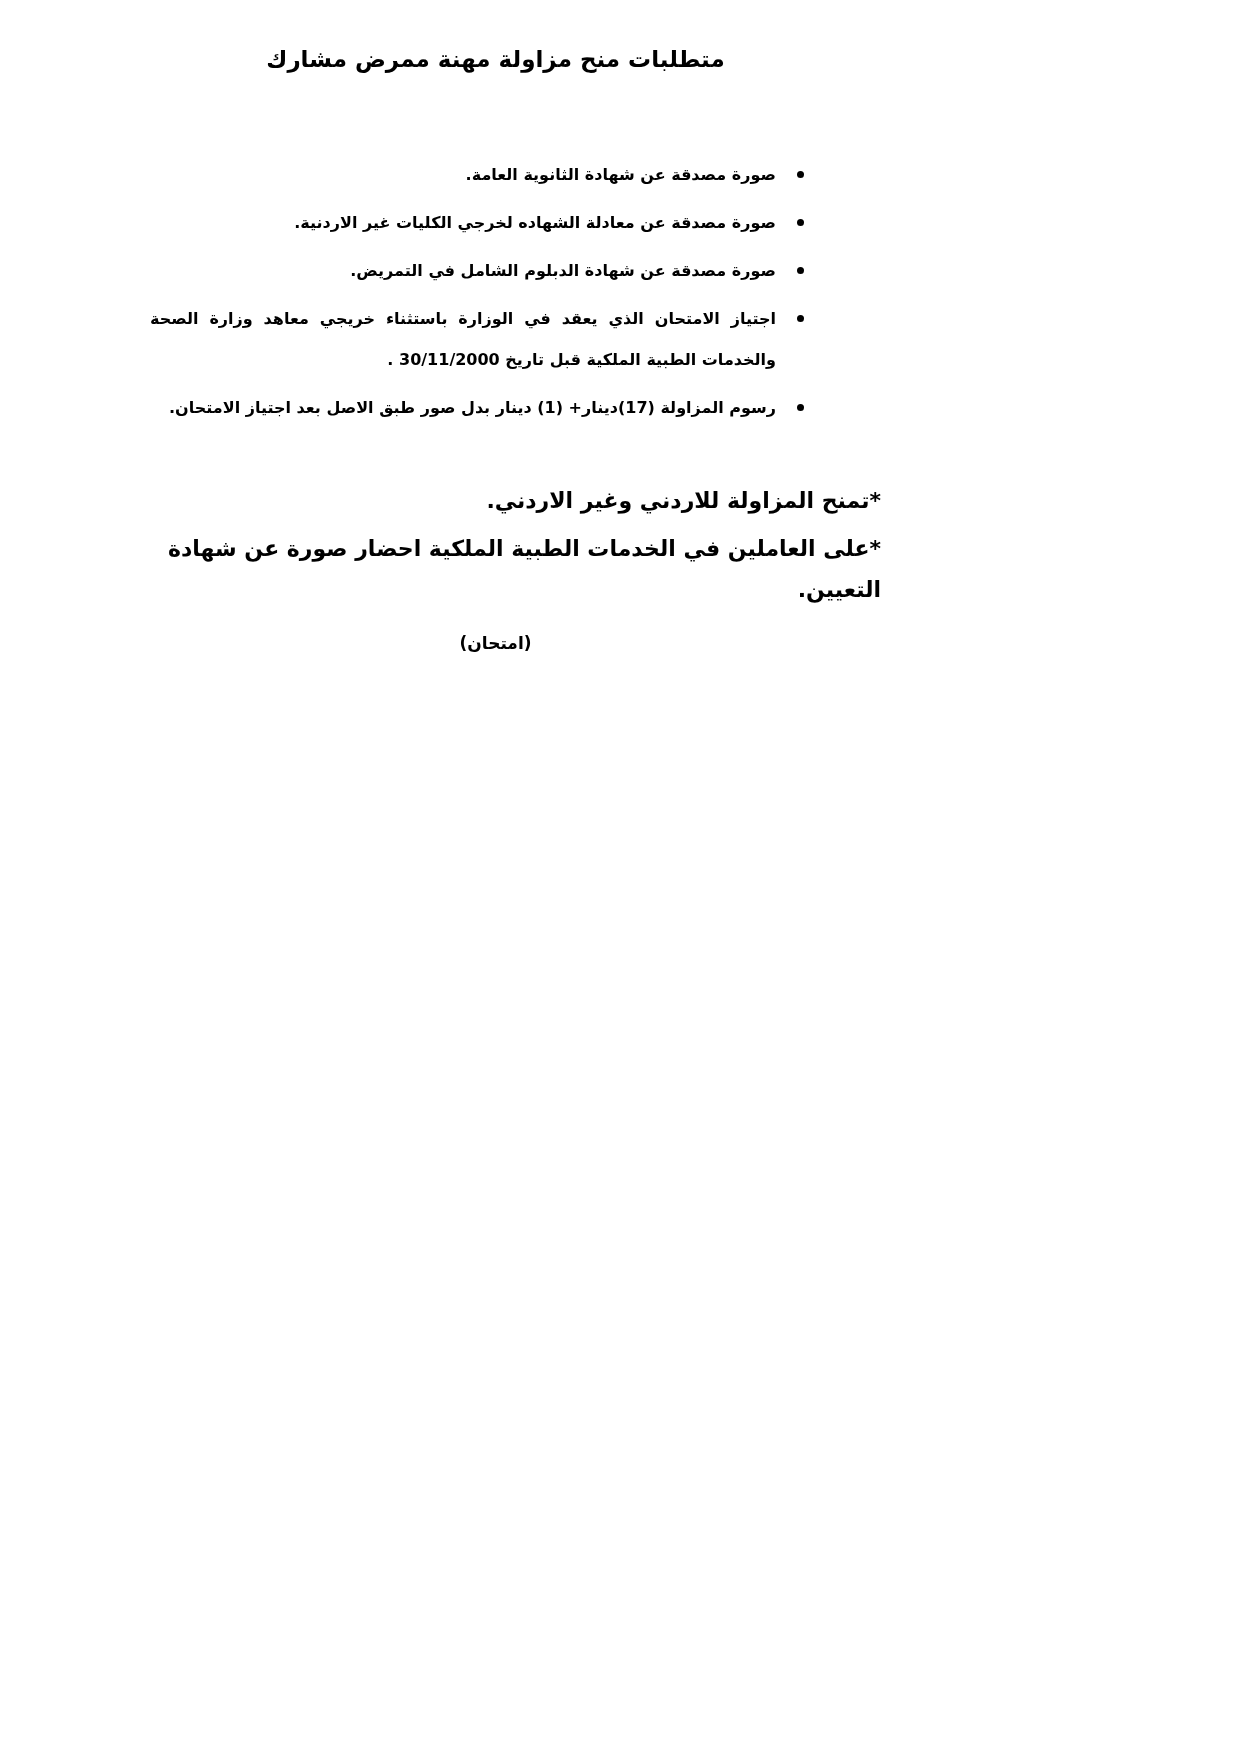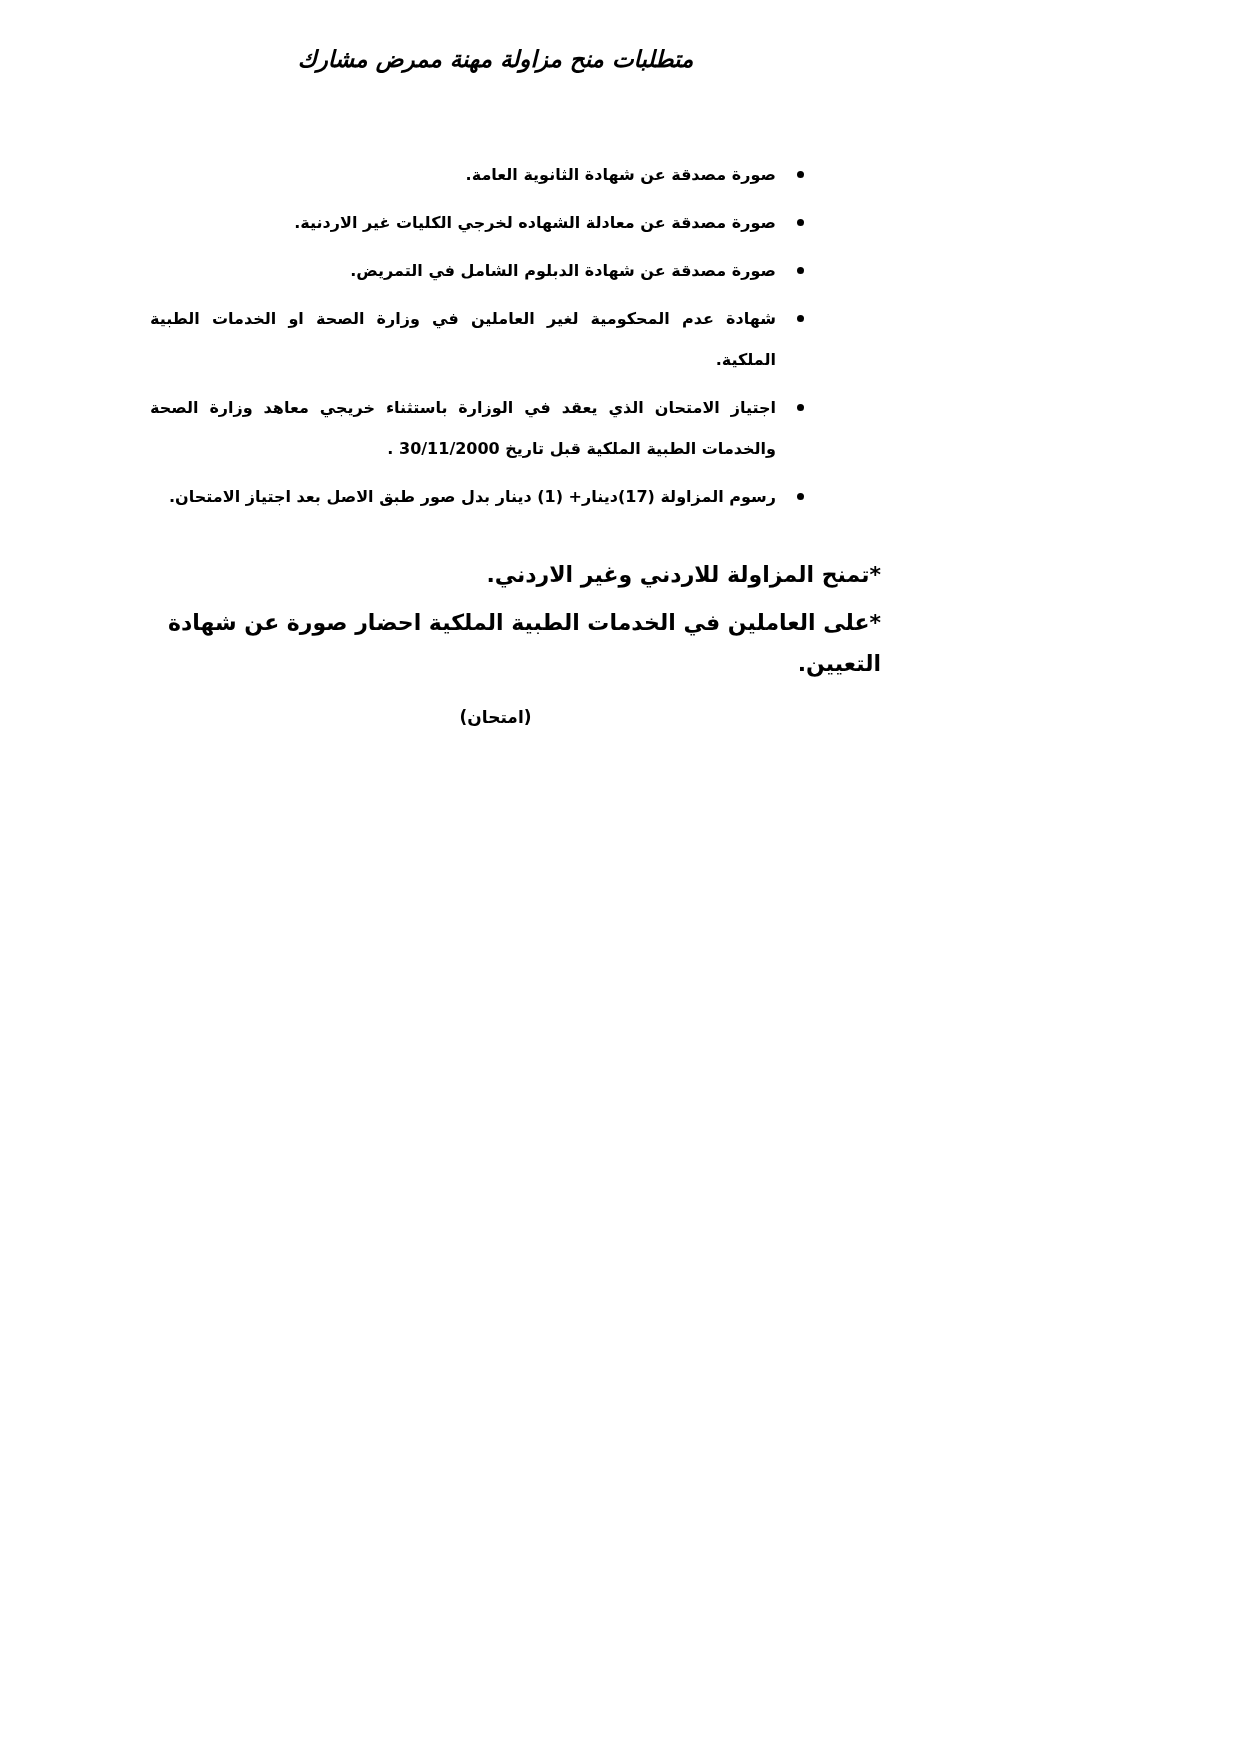--- a/index.html
+++ b/index.html
@@ -23,21 +23,20 @@
   .content {
     margin-right: 360px;
     margin-left: 110px;
   }
   .doc-title {
     margin: 0 0 78px 0;
     font-size: 23px;
     line-height: 34px;
     font-weight: bold;
     text-align: center;
-    font-style: italic;
   }
   ul.req-list {
     list-style: none;
     margin: 0;
     padding: 0 75px 0 40px;
   }
   ul.req-list li {
     position: relative;
     padding-right: 30px;
     margin-bottom: 7px;
@@ -48,21 +47,21 @@
   ul.req-list li .dot {
     position: absolute;
     right: 2px;
     top: 17px;
     width: 7px;
     height: 7px;
     border-radius: 50%;
     background: #000000;
   }
   .notes {
-    margin-top: 37px;
+    margin-top: 52px;
   }
   .notes p {
     margin: 0 0 7px 0;
     font-size: 22px;
     line-height: 41px;
     text-align: right;
   }
   .exam-note {
     margin: 13px 0 0 0;
     font-size: 17px;
@@ -86,24 +85,20 @@
       <li>
         <span class="dot"></span>
         <span>صورة مصدقة عن معادلة الشهاده لخرجي الكليات غير الاردنية.</span>
       </li>
       <li>
         <span class="dot"></span>
         <span>صورة مصدقة عن شهادة الدبلوم الشامل في التمريض.</span>
       </li>
       <li>
         <span class="dot"></span>
-        <span>شهادة عدم المحكومية لغير العاملين في وزارة الصحة او الخدمات الطبية الملكية.</span>
-      </li>
-      <li>
-        <span class="dot"></span>
         <span>اجتياز الامتحان الذي يعقد في الوزارة باستثناء خريجي معاهد وزارة الصحة والخدمات الطبية الملكية قبل تاريخ 30/11/2000 .</span>
       </li>
       <li>
         <span class="dot"></span>
         <span>رسوم المزاولة  (17)دينار+ (1) دينار بدل صور طبق الاصل بعد اجتياز الامتحان.</span>
       </li>
     </ul>
 
     <div class="notes">
       <p>*تمنح المزاولة للاردني وغير الاردني.</p>

